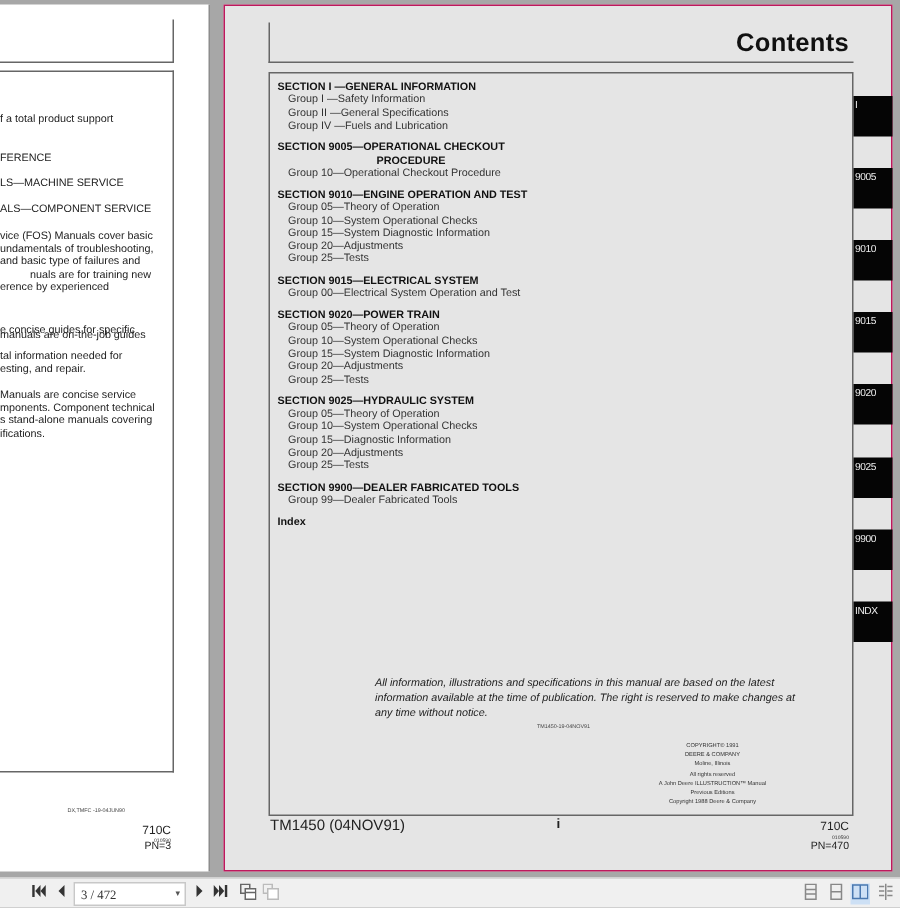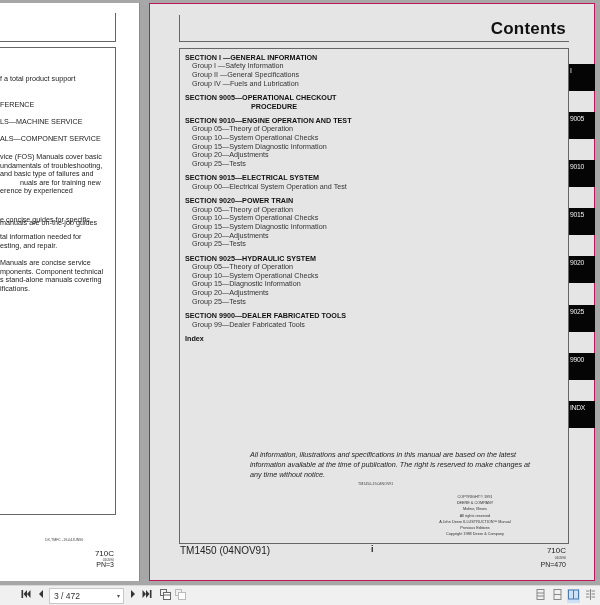--- a/index.html
+++ b/index.html
@@ -94,21 +94,21 @@
     position: absolute; left: 0; top: 585px; width: 600px; height: 20px;
     background: #f0f0f0; border-top: 1px solid #d8d8d8;
   }
   .tb-btn {
     position: absolute; top: 3px; height: 14px; width: 12px; color: #333; font-size: 9px;
     text-align: center; line-height: 14px; cursor: default;
   }
   .page-input {
     position: absolute; left: 49px; top: 2px; width: 75px; height: 16px;
     border: 1px solid #c8c8c8; background: #fff; font-size: 8.5px; color: #333;
-    padding-left: 4px; line-height: 14px;
+    padding-left: 4px; line-height: 14px; font-family: Liberation Serif, serif;
   }
   .page-dropdown {
     position: absolute; right: 3px; top: 0; font-size: 6px; color: #555; line-height: 14px;
   }
   .view-btn {
     position: absolute; top: 3px; width: 13px; height: 14px; font-size: 10px; color: #777;
     text-align: center; line-height: 14px;
   }
   .view-btn.active { background: #cde0f5; color: #4a78b0; }
 </style>
@@ -153,20 +153,21 @@
     <div class="toc" id="toc">
         <div class="toc-section">
           <div class="sec-title">SECTION I —GENERAL INFORMATION</div>
           <div class="grp">Group I —Safety Information</div>
           <div class="grp">Group II —General Specifications</div>
           <div class="grp">Group IV —Fuels and Lubrication</div>
         </div>
         <div class="toc-section">
           <div class="sec-title">SECTION 9005—OPERATIONAL CHECKOUT</div>
           <div class="sec-title2">PROCEDURE</div>
+          <div class="grp">Group 10—Operational Checkout Procedure</div>
         </div>
         <div class="toc-section">
           <div class="sec-title">SECTION 9010—ENGINE OPERATION AND TEST</div>
           <div class="grp">Group 05—Theory of Operation</div>
           <div class="grp">Group 10—System Operational Checks</div>
           <div class="grp">Group 15—System Diagnostic Information</div>
           <div class="grp">Group 20—Adjustments</div>
           <div class="grp">Group 25—Tests</div>
         </div>
         <div class="toc-section">

